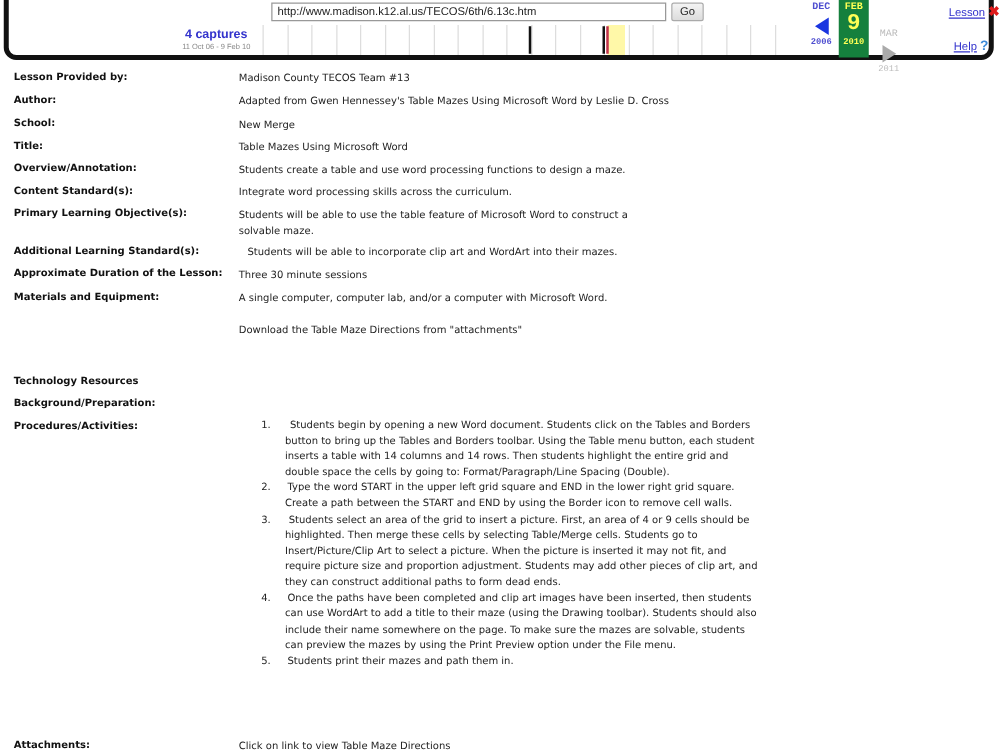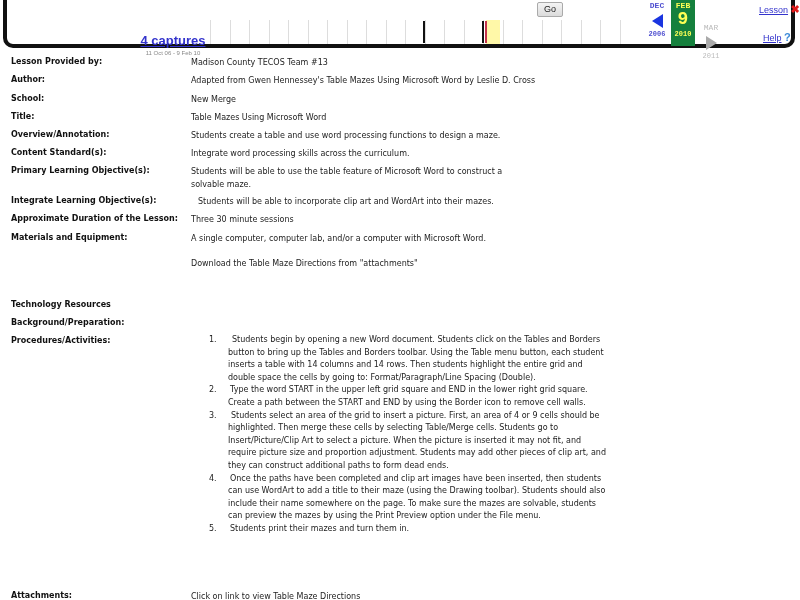--- a/index.html
+++ b/index.html
@@ -33,21 +33,21 @@
   .wb-go {
     position: absolute; left: 530px; top: 2px; width: 26px; height: 15px;
     border: 1px solid #aaa; border-radius: 2px; background: linear-gradient(#f4f4f4,#dcdcdc);
     font-family: "Liberation Sans", sans-serif; font-size: 9px; line-height: 13px;
     text-align: center; color: #222;
   }
   .wb-captures {
     position: absolute; left: 130px; top: 22px; width: 72px; text-align: center;
     font-family: "Liberation Sans", sans-serif;
   }
-  .wb-captures .cap { font-size: 13px; font-weight: bold; color: #3333cc; text-decoration: underline; display: block; margin-top: 11px; }
+  .wb-captures .cap { font-size: 10px; font-weight: bold; color: #3333cc; display: block; }
   .wb-captures .range { font-size: 6px; color: #888; display: block; margin-top: 2px; white-space: nowrap; }
 
   .wb-timeline { position: absolute; left: 203px; top: 20px; width: 417px; height: 24px; }
   .wb-timeline .tick { position: absolute; top: 0; width: 1px; height: 24px; background: #ddd; }
   .wb-timeline .cap-line { position: absolute; top: 1px; width: 2px; height: 22px; background: #111; }
   .wb-timeline .cap-red { position: absolute; top: 1px; width: 2px; height: 22px; background: #c2334b; }
   .wb-timeline .cur-year { position: absolute; top: 0; width: 14px; height: 24px; background: #fff8a8; }
 
   .wb-nav { position: absolute; left: 638px; top: 0; width: 84px; height: 44px; font-family: "Liberation Sans", sans-serif; font-weight: bold; }
   .wb-nav .col { position: absolute; top: 0; width: 24px; height: 44px; text-align: center; font-family: Liberation Mono, monospace; }
@@ -106,21 +106,21 @@
   </div>
   <div class="row" style="top:148px">
     <span class="lbl">Content Standard(s):</span>
     <span class="val nowrap">Integrate word processing skills across the curriculum.</span>
   </div>
   <div class="row" style="top:166px">
     <span class="lbl">Primary Learning Objective(s):</span>
     <span class="val" style="width:340px">Students will be able to use the table feature of Microsoft Word to construct a solvable maze.</span>
   </div>
   <div class="row" style="top:196px">
-    <span class="lbl">Integrate Learning Objective(s):</span>
+    <span class="lbl">Additional Learning Standard(s):</span>
     <span class="val nowrap" style="left:198px">Students will be able to incorporate clip art and WordArt into their mazes.</span>
   </div>
   <div class="row" style="top:214px">
     <span class="lbl">Approximate Duration of the Lesson:</span>
     <span class="val nowrap">Three 30 minute sessions</span>
   </div>
   <div class="row" style="top:233px">
     <span class="lbl">Materials and Equipment:</span>
     <span class="val nowrap">A single computer, computer lab, and/or a computer with Microsoft Word.</span>
   </div>
@@ -149,32 +149,33 @@
     <div class="item">
       <span class="num">3.</span>
       <span class="txt" style="text-indent:3px">Students select an area of the grid to insert a picture.  First, an area of 4 or 9 cells should be highlighted.  Then merge these cells by selecting Table/Merge cells. Students go to Insert/Picture/Clip Art to select a picture.  When the picture is inserted it may not fit, and require picture size and proportion adjustment.  Students may add other pieces of clip art, and they can construct additional paths to form dead ends.</span>
     </div>
     <div class="item">
       <span class="num">4.</span>
       <span class="txt" style="text-indent:2px">Once the paths have been completed and clip art images have been inserted, then students can use WordArt to add a title to their maze (using the Drawing toolbar).  Students should also include their name somewhere on the page.  To make sure the mazes are solvable, students can preview the mazes by using the Print Preview option under the File menu.</span>
     </div>
     <div class="item">
       <span class="num">5.</span>
-      <span class="txt" style="text-indent:2px">Students print their mazes and turn them in.</span>
+      <span class="txt" style="text-indent:2px">Students print their mazes and path them in.</span>
     </div>
   </div>
 
   <div class="row" style="top:591px">
     <span class="lbl">Attachments:</span>
     <span class="val nowrap">Click on link to view Table Maze Directions</span>
   </div>
 </div>
 
 <div class="wb-bar">
 
+  <div class="wb-url">http://www.madison.k12.al.us/TECOS/6th/6.13c.htm</div>
   <div class="wb-go">Go</div>
 
   <div class="wb-captures">
     <span class="cap">4 captures</span>
     <span class="range">11 Oct 06 - 9 Feb 10</span>
   </div>
 
   <div class="wb-timeline">
     <div class="tick" style="left:0px"></div>
     <div class="tick" style="left:20px"></div>

